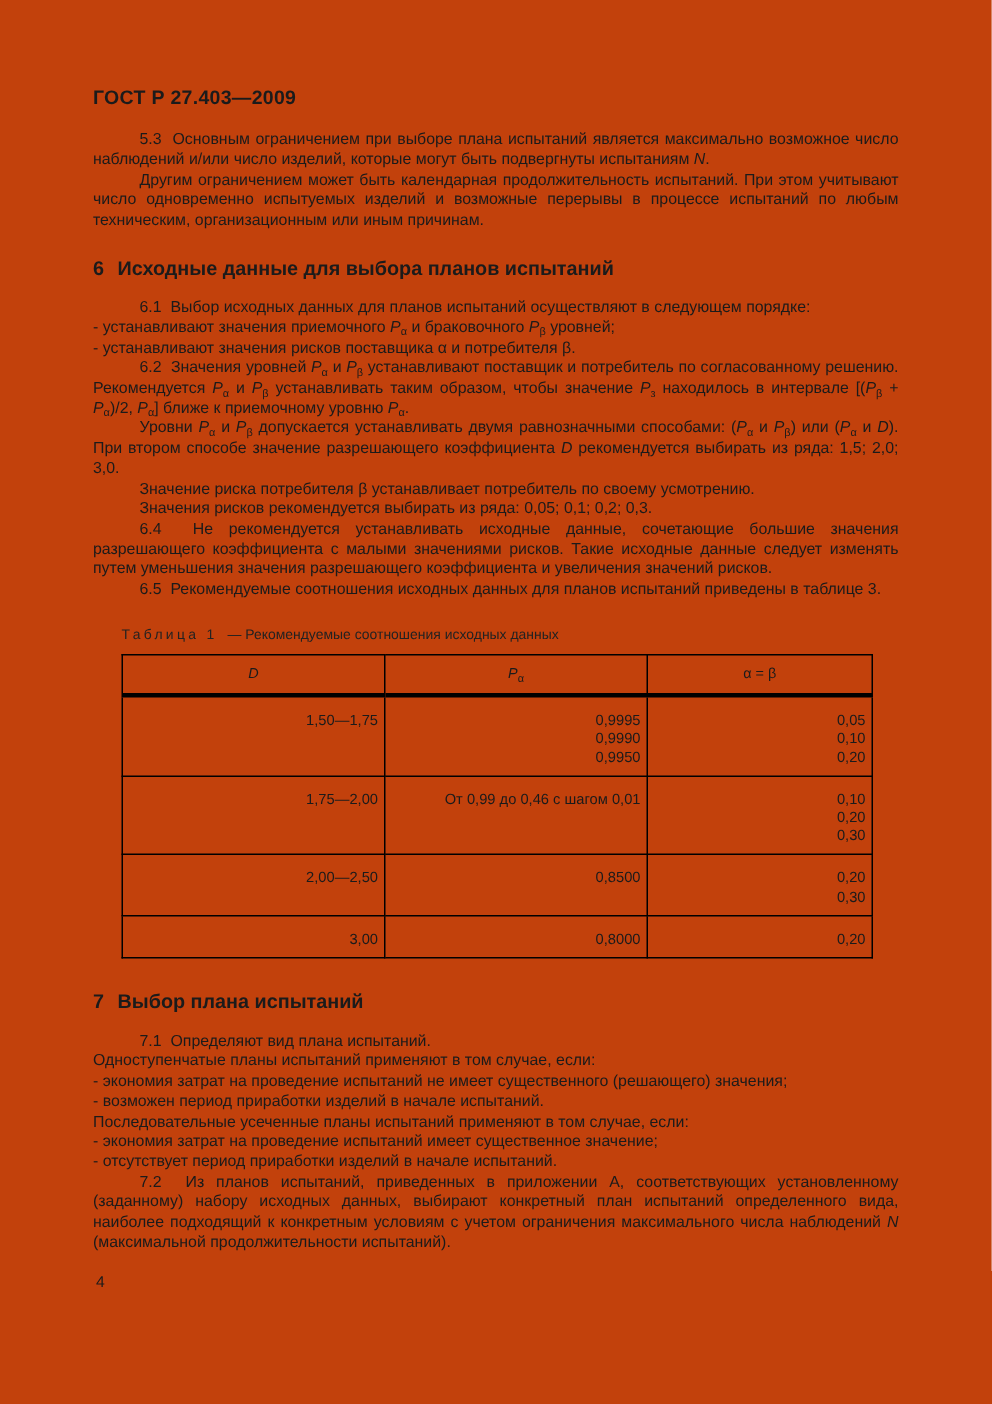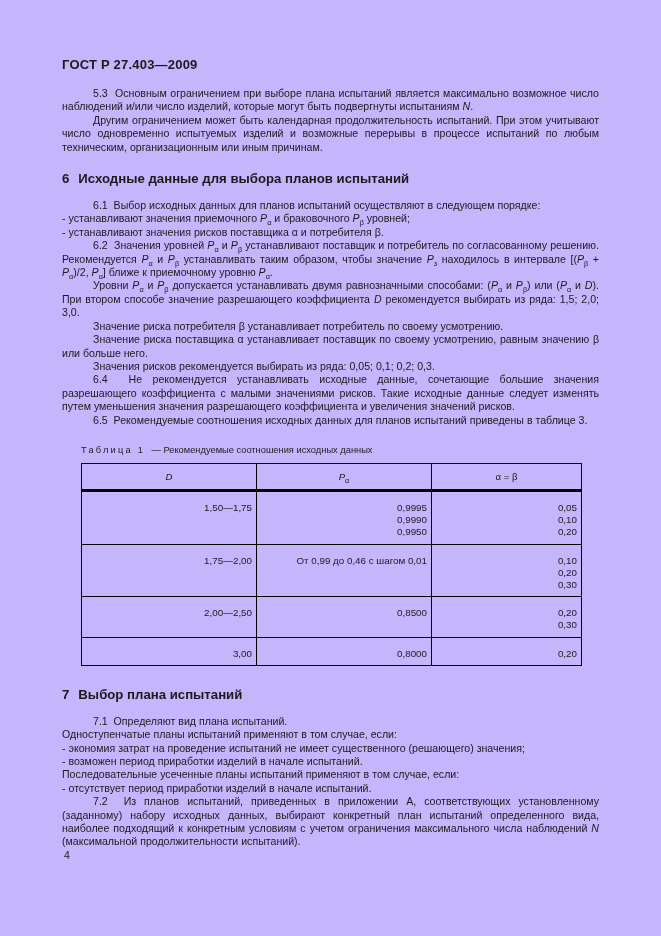--- a/index.html
+++ b/index.html
@@ -7,21 +7,21 @@
     width: 661px; height: 936px;
     background: #ffffff;
     font-family: "Liberation Sans", sans-serif;
     color: #1b1b1b;
   }
   .page {
     position: relative;
     width: 661px; height: 936px;
     box-sizing: border-box;
     padding: 57px 62px 0 62px;
-    background: #c4b5fd;
+    background: #c2410c;
     overflow: hidden;
   }
   .running-header {
     font-size: 13px;
     font-weight: bold;
     letter-spacing: 0.2px;
     margin-bottom: 15px;
   }
   .para {
     font-size: 10.6px;
@@ -97,21 +97,20 @@
     <span class="hnum">6</span><span>Исходные данные для выбора планов испытаний</span>
   </h2>
 
   <div class="paras">
       <p class="para indent">6.1&nbsp; Выбор исходных данных для планов испытаний осуществляют в следующем порядке:</p>
       <p class="para bullet">-  устанавливают значения приемочного <i>P</i><sub>α</sub> и браковочного <i>P</i><sub>β</sub> уровней;</p>
       <p class="para bullet">-  устанавливают значения рисков поставщика α и потребителя β.</p>
       <p class="para indent">6.2&nbsp; Значения уровней <i>P</i><sub>α</sub> и <i>P</i><sub>β</sub> устанавливают поставщик и потребитель по согласованному решению. Рекомендуется <i>P</i><sub>α</sub> и <i>P</i><sub>β</sub> устанавливать таким образом, чтобы значение <i>P</i><sub>з</sub> находилось в интервале [(<i>P</i><sub>β</sub> + <i>P</i><sub>α</sub>)/2, <i>P</i><sub>α</sub>] ближе к приемочному уровню <i>P</i><sub>α</sub>.</p>
       <p class="para indent">Уровни <i>P</i><sub>α</sub> и <i>P</i><sub>β</sub> допускается устанавливать двумя равнозначными способами: (<i>P</i><sub>α</sub> и <i>P</i><sub>β</sub>) или (<i>P</i><sub>α</sub> и <i>D</i>). При втором способе значение разрешающего коэффициента <i>D</i> рекомендуется выбирать из ряда: 1,5; 2,0; 3,0.</p>
       <p class="para indent">Значение риска потребителя β устанавливает потребитель по своему усмотрению.</p>
-      <p class="para indent">Значение риска поставщика α устанавливает поставщик по своему усмотрению, равным значению β или больше него.</p>
       <p class="para indent">Значения рисков рекомендуется выбирать из ряда: 0,05; 0,1; 0,2; 0,3.</p>
       <p class="para indent">6.4&nbsp; Не рекомендуется устанавливать исходные данные, сочетающие большие значения разрешающего коэффициента с малыми значениями рисков. Такие исходные данные следует изменять путем уменьшения значения разрешающего коэффициента и увеличения значений рисков.</p>
       <p class="para indent">6.5&nbsp; Рекомендуемые соотношения исходных данных для планов испытаний приведены в таблице 3.</p>
     </div>
 
   <div class="tcaption">
     <span class="tlabel">Таблица 1</span>
     <span class="trest">— Рекомендуемые соотношения исходных данных</span>
   </div>
 
@@ -155,19 +154,20 @@
   <h2 class="h h7">
     <span class="hnum">7</span><span>Выбор плана испытаний</span>
   </h2>
 
   <div class="paras">
       <p class="para indent">7.1&nbsp; Определяют вид плана испытаний.</p>
       <p class="para flush">Одноступенчатые планы испытаний применяют в том случае, если:</p>
       <p class="para bullet">-  экономия затрат на проведение испытаний не имеет существенного (решающего) значения;</p>
       <p class="para bullet">-  возможен период приработки изделий в начале испытаний.</p>
       <p class="para flush">Последовательные усеченные планы испытаний применяют в том случае, если:</p>
+      <p class="para bullet">-  экономия затрат на проведение испытаний имеет существенное значение;</p>
       <p class="para bullet">-  отсутствует период приработки изделий в начале испытаний.</p>
       <p class="para indent">7.2&nbsp; Из планов испытаний, приведенных в приложении А, соответствующих установленному (заданному) набору исходных данных, выбирают конкретный план испытаний определенного вида, наиболее подходящий к конкретным условиям с учетом ограничения максимального числа наблюдений <i>N</i> (максимальной продолжительности испытаний).</p>
     </div>
 
   <div class="page-number">4</div>
 
 </div>
 
 </body></html>

